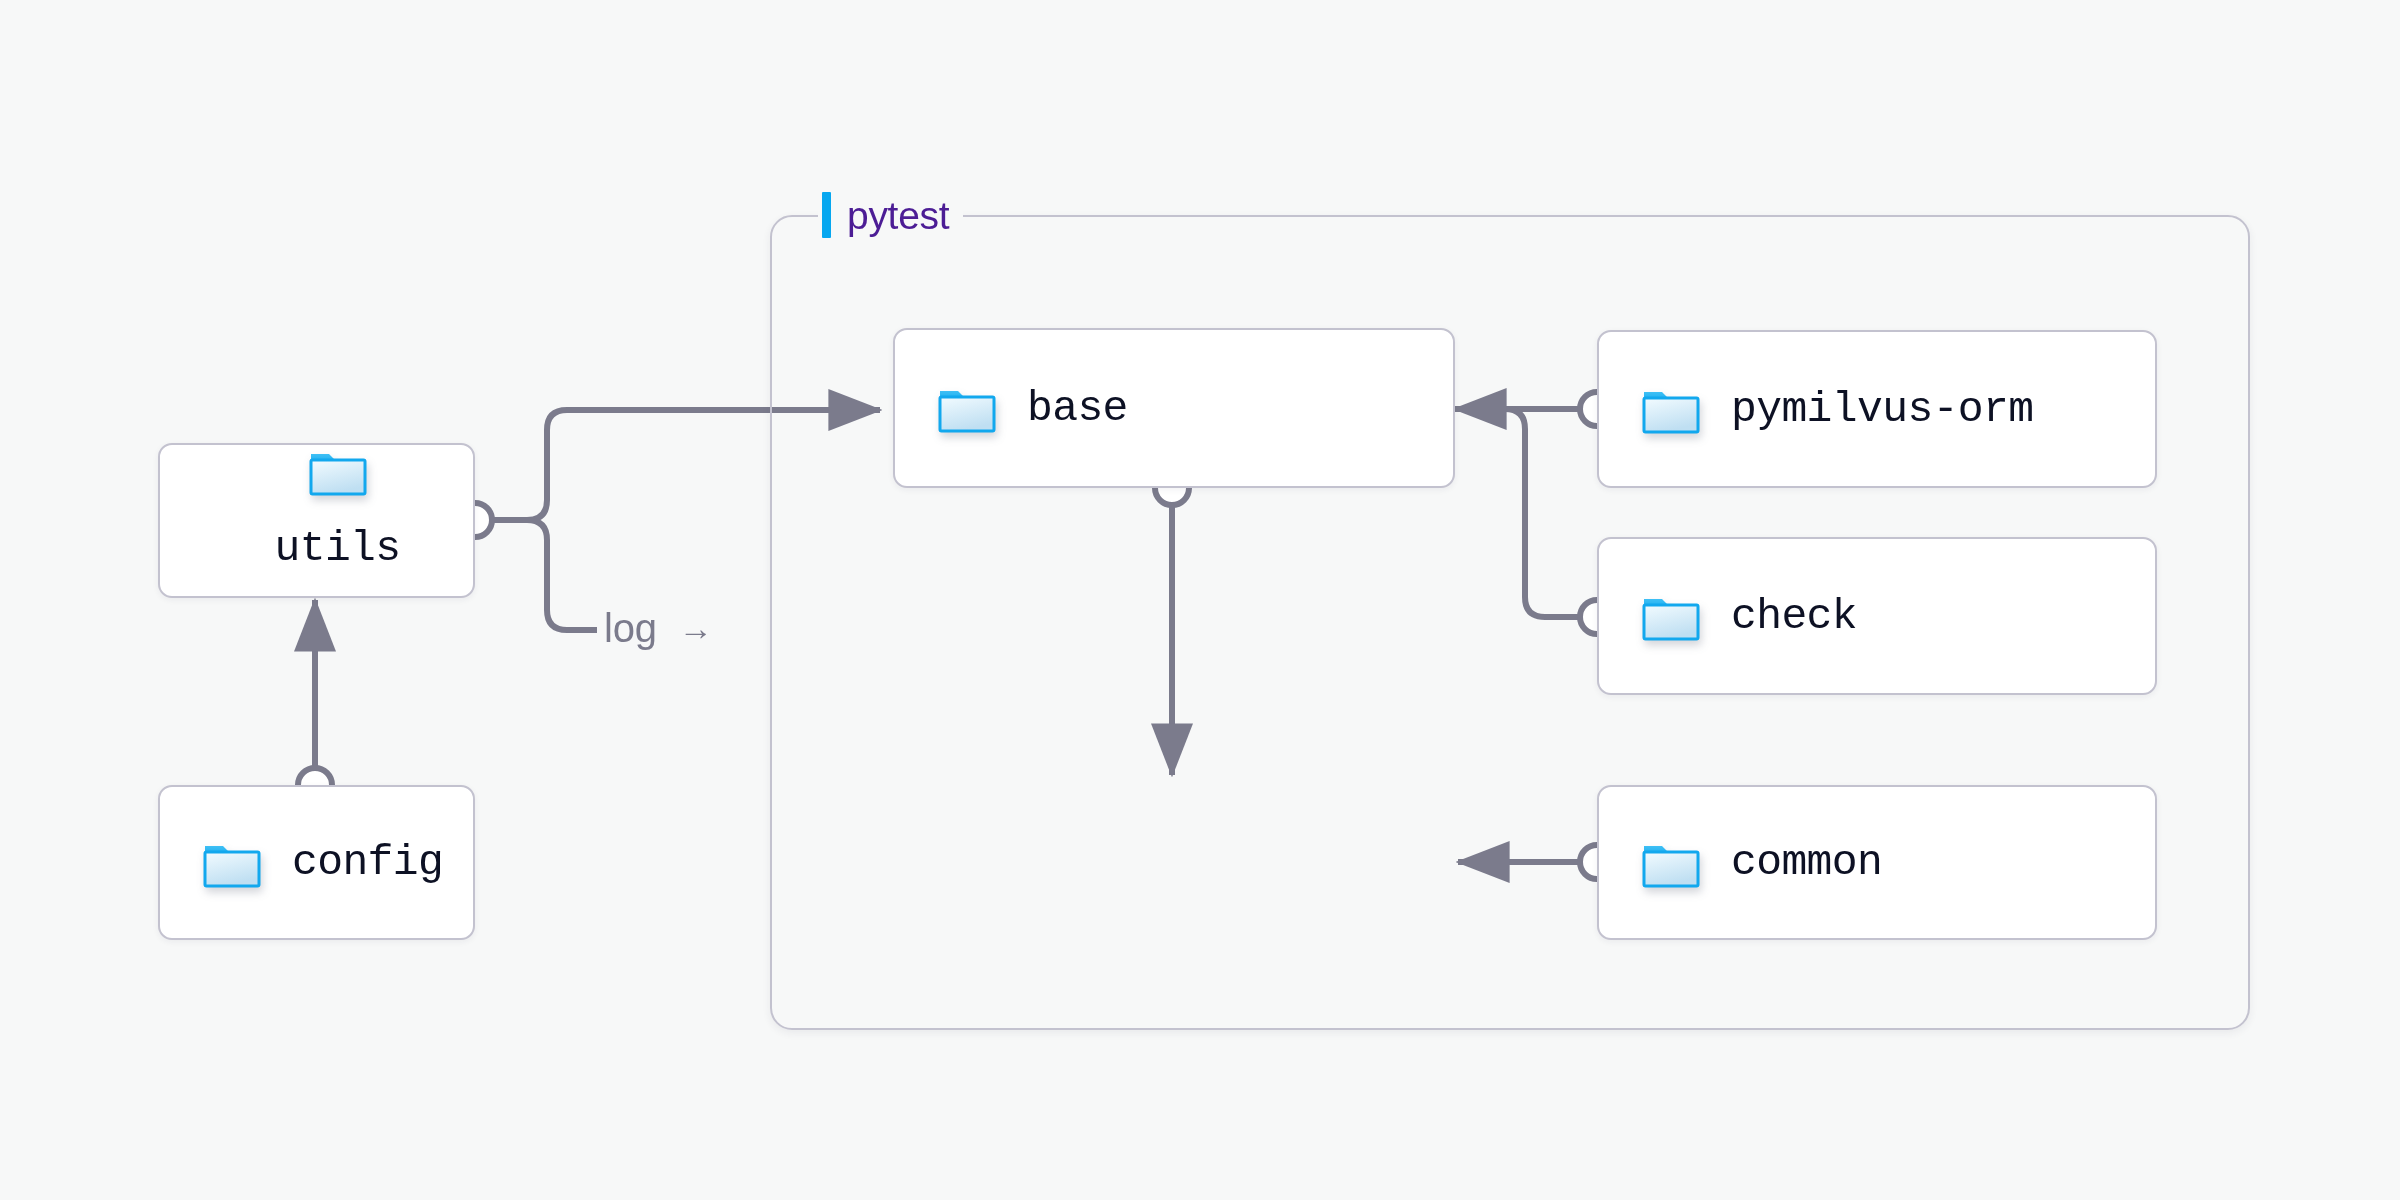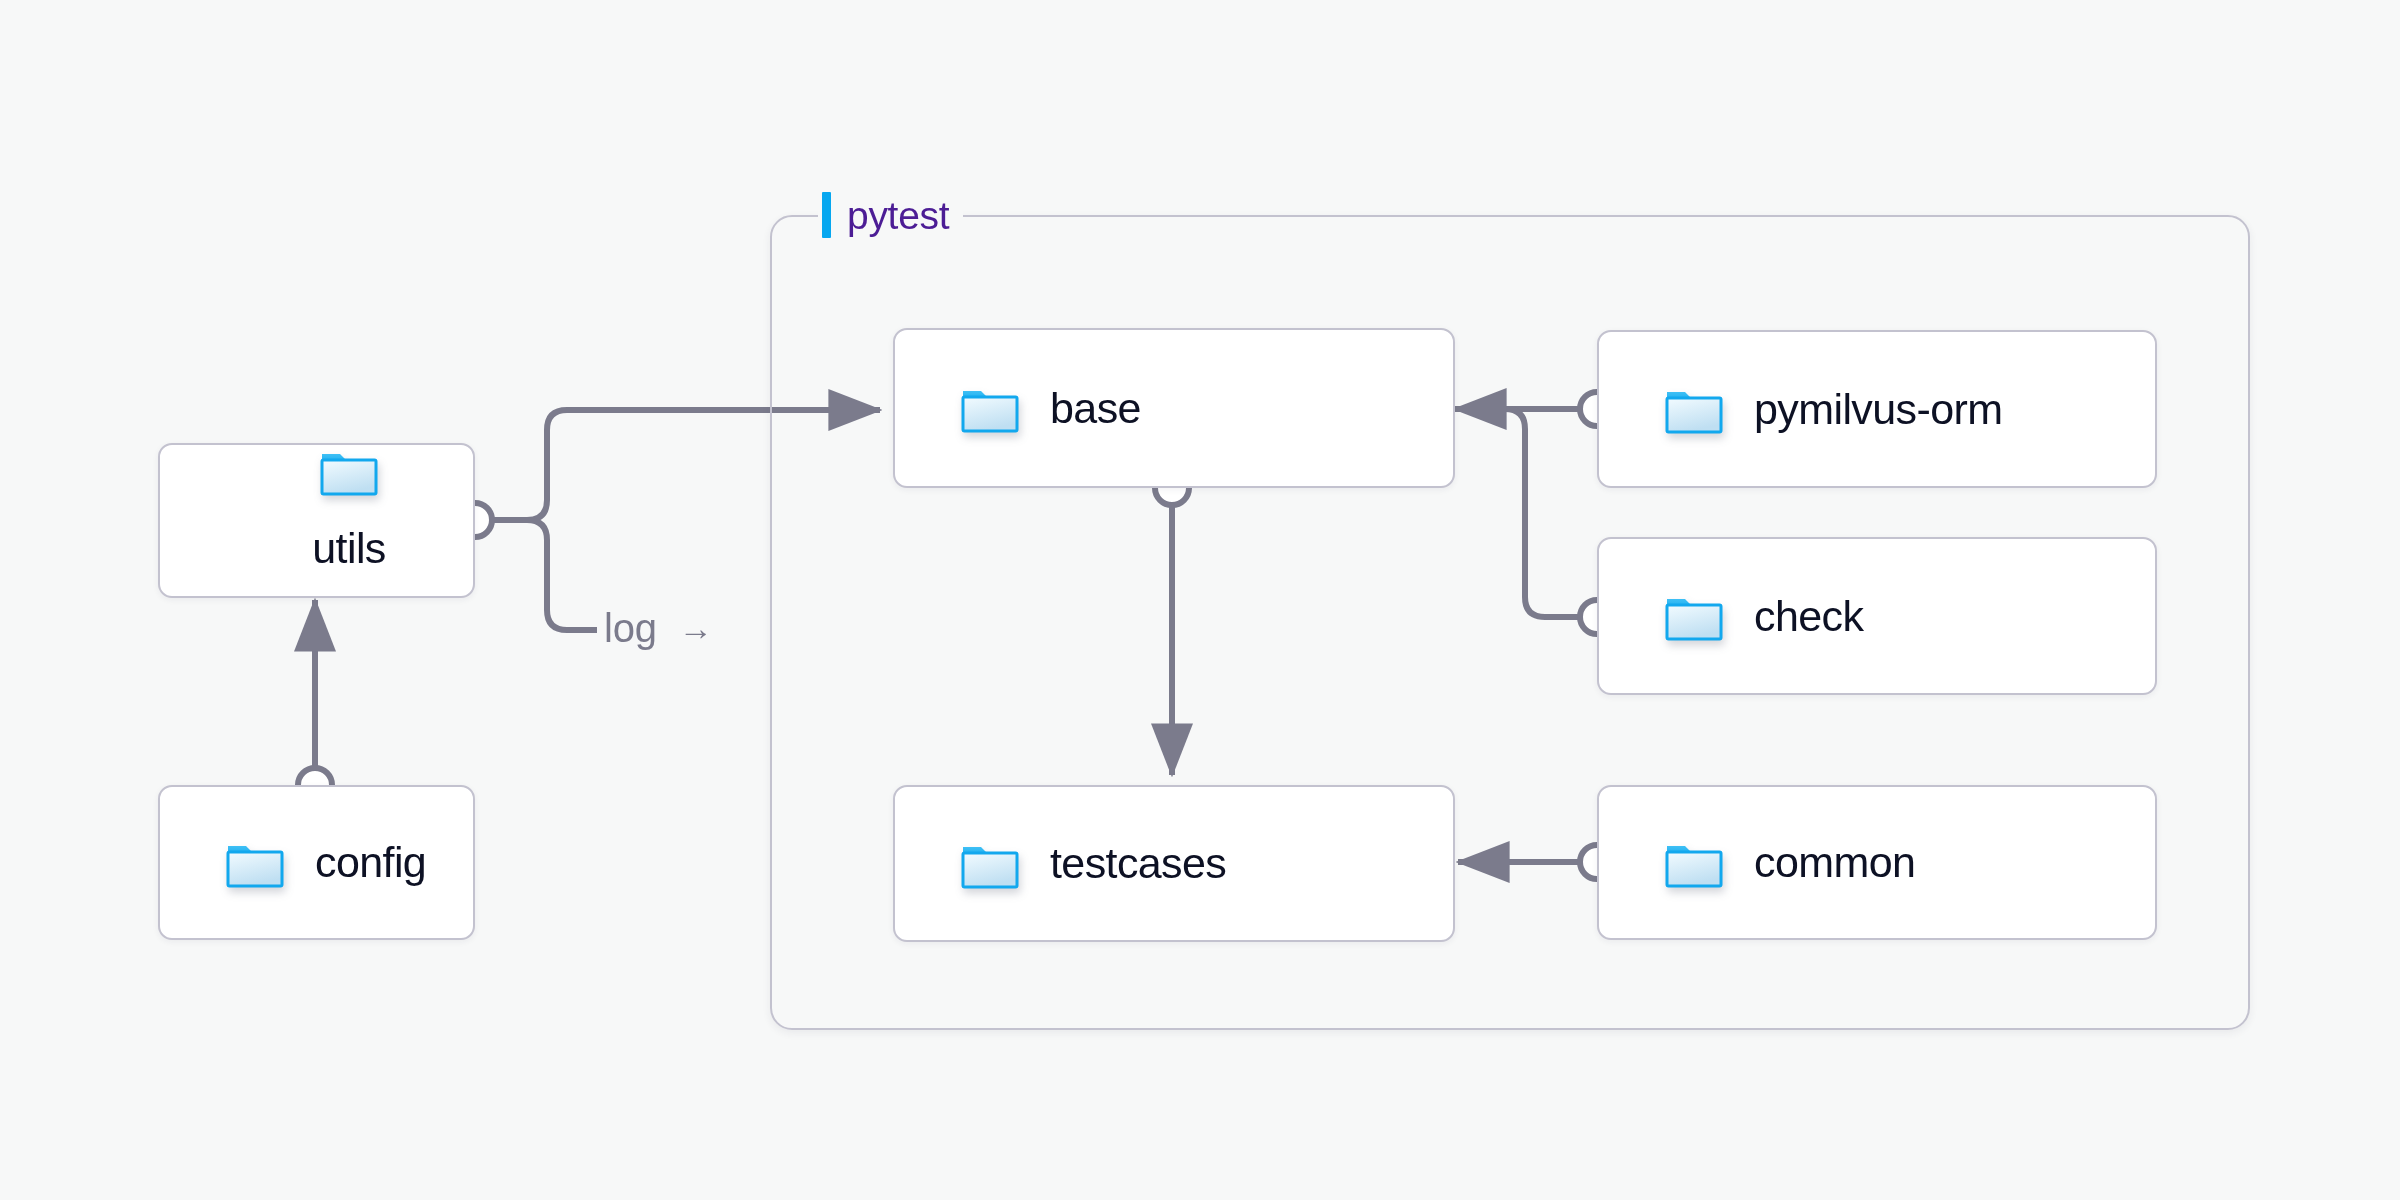--- a/index.html
+++ b/index.html
@@ -67,22 +67,23 @@
   .node {
     position: absolute;
     box-sizing: border-box;
     background: #ffffff;
     border: 2px solid #c3c2cf;
     border-radius: 14px;
     box-shadow: 0 2px 6px rgba(40, 40, 70, 0.06);
     display: flex;
     align-items: center;
     z-index: 4;
-    padding-left: 65px;
+    padding-left: 42px;
     gap: 30px;
+    font-family: Liberation Mono, monospace;
   }
   .node .label {
     font-size: 43px;
     color: #0d1124;
     letter-spacing: -0.6px;
     white-space: nowrap;
     line-height: 1;
   }
 
   
@@ -199,27 +200,20 @@
   </div>
 
   <div class="node" style="left:893px; top:328px; width:562px; height:160px;">
     <svg class="folder-icon" viewBox="0 0 60 52">
       <path d="M3 9 h18 l5 5 h10 a2 2 0 0 1 2 2 v4 h-35 z" fill="url(#folderTab)"></path>
       <rect x="3" y="15" width="54" height="34" rx="1.5" fill="url(#folderFill)" stroke="#12a8ee" stroke-width="3"></rect>
     </svg>
     <span class="label">base</span>
   </div>
 
-  <div class="node" style="left:893px; top:785px; width:562px; height:157px;">
-    <svg class="folder-icon" viewBox="0 0 60 52">
-      <path d="M3 9 h18 l5 5 h10 a2 2 0 0 1 2 2 v4 h-35 z" fill="url(#folderTab)"></path>
-      <rect x="3" y="15" width="54" height="34" rx="1.5" fill="url(#folderFill)" stroke="#12a8ee" stroke-width="3"></rect>
-    </svg>
-    <span class="label">testcases</span>
-  </div>
 
   <div class="node" style="left:1597px; top:330px; width:560px; height:158px;">
     <svg class="folder-icon" viewBox="0 0 60 52">
       <path d="M3 9 h18 l5 5 h10 a2 2 0 0 1 2 2 v4 h-35 z" fill="url(#folderTab)"></path>
       <rect x="3" y="15" width="54" height="34" rx="1.5" fill="url(#folderFill)" stroke="#12a8ee" stroke-width="3"></rect>
     </svg>
     <span class="label">pymilvus-orm</span>
   </div>
 
   <div class="node" style="left:1597px; top:537px; width:560px; height:158px;">

